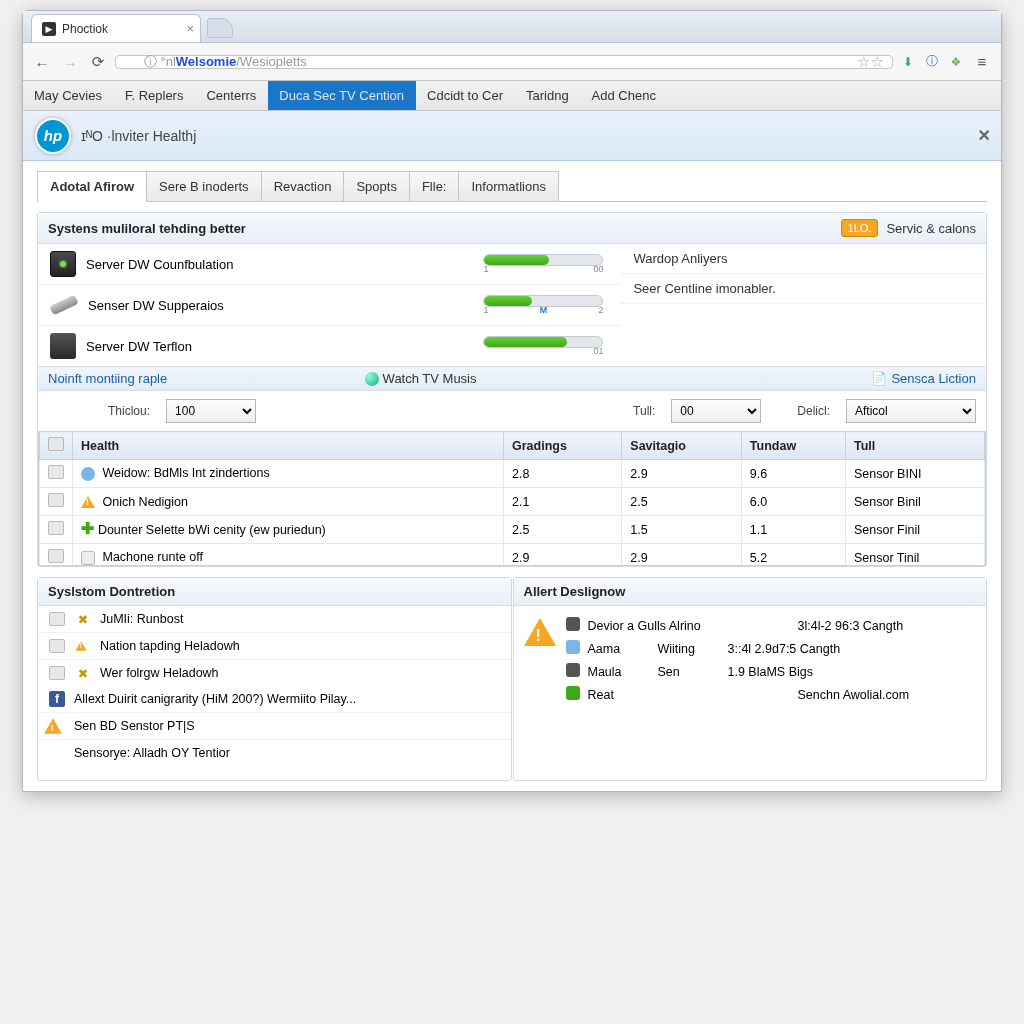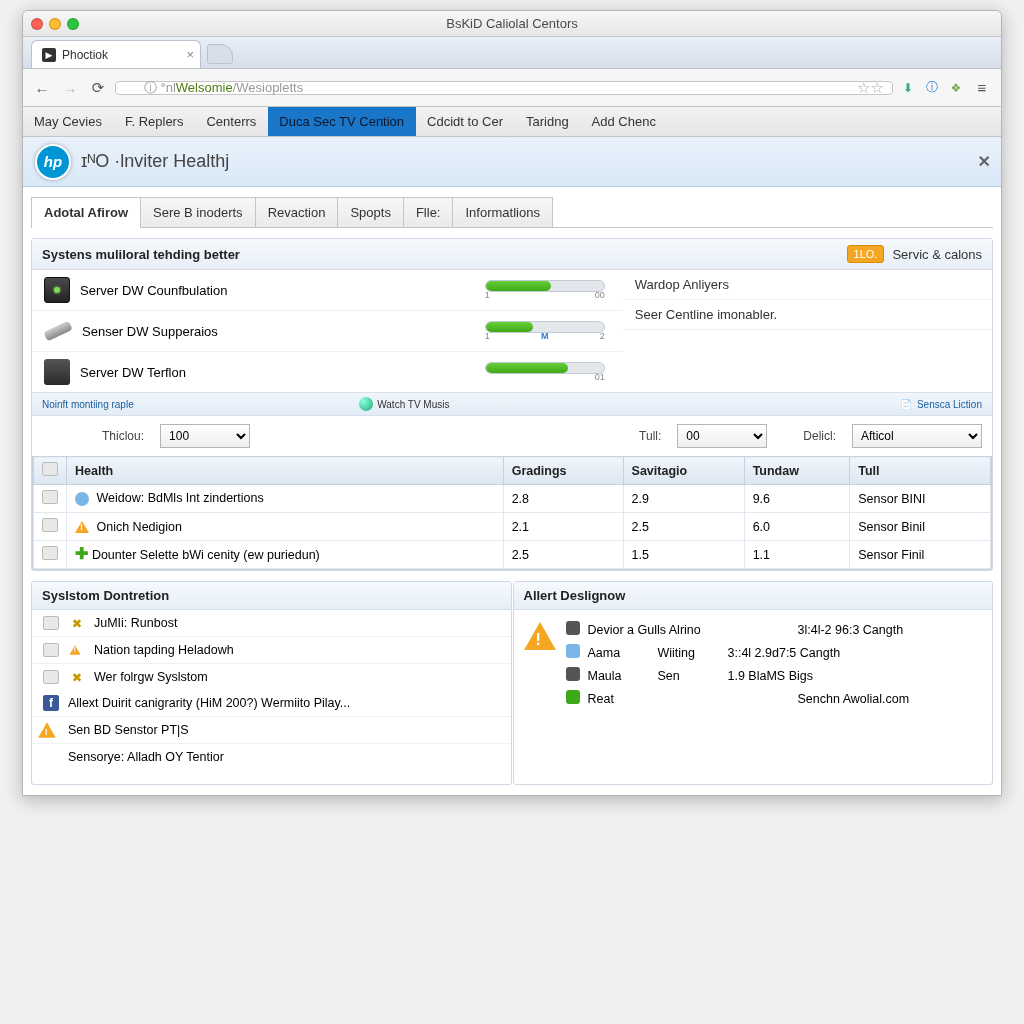--- a/index.html
+++ b/index.html
@@ -11,30 +11,30 @@
 .traffic .r { background: #ff5f57; } .traffic .y { background: #febc2e; } .traffic .g { background: #28c840; }
 .titlebar-title { position: absolute; left: 0; right: 0; text-align: center; font-size: 13px; color: #4a4a4a; }
 .tabstrip { height: 32px; background: linear-gradient(#e9eff6,#d7deea); border-bottom: 1px solid #b9c2ce; display: flex; align-items: flex-end; padding-left: 8px; }
 .tab { height: 28px; background: #fff; border: 1px solid #b9c2ce; border-bottom: none; border-radius: 6px 6px 0 0; display: flex; align-items: center; padding: 0 24px 0 10px; font-size: 12px; color: #333; position: relative; min-width: 170px;}
 .tab .tab-close { position: absolute; right: 6px; font-size: 13px; color: #888; }
 .tab-icon { width: 14px; height: 14px; background: #333; border-radius: 2px; margin-right: 6px; display: inline-flex; align-items: center; justify-content: center; color: #fff; font-size: 9px;}
 .newtab { width: 26px; height: 20px; background: #d7deea; border: 1px solid #b9c2ce; margin-left: 6px; border-radius: 3px 12px 3px 3px; margin-bottom: 4px;}
 .toolbar { height: 38px; background: #f6f6f6; border-bottom: 1px solid #c5c5c5; display: flex; align-items: center; padding: 0 8px; gap: 6px; }
 .tb-btn { width: 22px; height: 22px; display: flex; align-items: center; justify-content: center; font-size: 15px; color: #555; border-radius: 3px; }
 .urlbar { flex: 1; height: 14px; background: #fff; border: 1px solid #c5c5c5; border-radius: 4px; display: flex; align-items: center; padding: 0 8px; font-size: 13px; color: #999; }
-.urlbar b { color: #4d7c0f; font-weight: normal; }
+.urlbar b { color: #1d4ed8; font-weight: bold; }
 .urlbar .lock { width: 14px; height: 14px; margin-right: 6px; color: #888; display:inline-flex; align-items:center;}
 .menubar { height: 30px; background: linear-gradient(#f2f2f2,#e6e6e6); border-bottom: 1px solid #c5c5c5; display: flex; align-items: stretch; font-size: 13px; }
 .menubar-item { padding: 0 11px; display: flex; align-items: center; color: #333; border-right: 1px solid transparent; }
-.menubar-item.active { background: #1976c9; color: #0f172a; }
+.menubar-item.active { background: #1976c9; color: #e5e5e5; }
 .app-header { height: 50px; background: linear-gradient(#eaf2fb,#d9e8f7); border-bottom: 1px solid #b6c9dd; display: flex; align-items: center; padding: 0 12px; position: relative; }
 .hp-logo { width: 36px; height: 36px; border-radius: 50%; background: #0096d6; display: flex; align-items: center; justify-content: center; color: #fff; font-weight: bold; font-size: 15px; font-style: italic; border: 2px solid #fff; box-shadow: 0 0 4px rgba(0,0,0,0.3); margin-right: 10px;}
-.app-title { font-size: 18px; color: #444; }
+.app-title { font-size: 14px; color: #444; }
 .app-close { position: absolute; right: 10px; font-size: 16px; color: #666; font-weight: bold; }
-.content { padding: 10px 8px; background: #fff; }
+.content { padding: 10px 14px; background: #fff; }
 .subtabbar { display: flex; border-bottom: 1px solid #c5c5c5; font-size: 13px; }
 .subtab { padding: 7px 12px; border: 1px solid #c5c5c5; background: linear-gradient(#f7f7f7,#eaeaea); border-bottom: none; margin-right: -1px; color: #333; }
 .subtab.active { background: #fff; font-weight: bold; position: relative; }
 .subtab.active::after { content:''; position:absolute; left:0; right:0; bottom:-1px; height:2px; background:#fff;}
 .panel { border: 1px solid #cfd8e3; border-radius: 3px; margin-top: 10px; background: #fff; }
 .panel-head { padding: 6px 10px; background: linear-gradient(#f6f9fd,#e8eff8); border-bottom: 1px solid #d5dde8; display: flex; align-items:center; font-size: 13px; font-weight: bold; color: #222; }
 .panel-head .right { margin-left:auto; display:flex; align-items:center; gap:8px; font-weight:normal; }
 .badge { background: #f5a623; color: #fff; font-size: 11px; padding: 2px 6px; border-radius: 3px; border:1px solid #d68a00;}
 .status-grid { display: flex; }
 .status-col { flex: 1; }
@@ -42,21 +42,21 @@
 .status-row:last-child { border-bottom: none;}
 .icon-sq { width: 26px; height: 26px; background: #555; border-radius: 3px; margin-right: 10px; display:inline-flex; align-items:center; justify-content:center;}
 .icon-disk { background: linear-gradient(#4a4a4a,#222); border:1px solid #111;}
 .icon-disk::after { content:''; width:6px; height:6px; border-radius:50%; background:#7ed957; box-shadow:0 0 3px #7ed957;}
 .icon-stick { background: linear-gradient(#cfcfcf,#888); transform: rotate(-25deg); height:10px; width:28px; border-radius:4px; margin-top:8px; margin-bottom:8px;}
 .icon-server { background: linear-gradient(#555,#2a2a2a); }
 .hbar { width: 120px; height: 12px; background: #e3e7ec; border: 1px solid #c2cad4; border-radius: 6px; position: relative; margin-right: 6px; overflow:hidden;}
 .hbar-fill { height: 100%; background: linear-gradient(#66d038,#3fa818); border-radius:6px;}
 .hbar-ticks { display:flex; justify-content:space-between; font-size:9px; color:#888; width:120px; margin-top:-2px;}
 .right-text { font-size: 13px; color: #333; padding:7px 12px; border-bottom:1px solid #ecf0f5; display:flex; align-items:center;}
-.subbar { display:flex; align-items:center; background:linear-gradient(#f0f6fc,#e3ecf6); border-top:1px solid #d6dfea; border-bottom:1px solid #d6dfea; padding:4px 10px; font-size:10px; color:#1a5fa0;}
+.subbar { display:flex; align-items:center; background:linear-gradient(#f0f6fc,#e3ecf6); border-top:1px solid #d6dfea; border-bottom:1px solid #d6dfea; padding:4px 10px; font-size:13px; color:#1a5fa0;}
 .subbar .mid { margin-left:auto; margin-right:auto; display:flex; align-items:center; gap:4px; color:#333;}
 .subbar .right { margin-left:auto; display:flex; align-items:center; gap:4px;}
 .globe { width:14px; height:14px; border-radius:50%; background: radial-gradient(circle at 30% 30%, #8fd, #2a7);}
 .filterrow { display:flex; align-items:center; padding: 8px 10px; gap: 16px; font-size:12px; color:#444; background:#fff;}
 .filterrow label { margin-left:40px;}
 .filterrow label:first-child { margin-left:60px;}
 select { height: 24px; border:1px solid #b5b5b5; font-size:12px; padding:0 4px; min-width:90px; background: linear-gradient(#fff,#eee);}
 .table { width: 100%; border-collapse: collapse; font-size: 12.5px; }
 .table th { background: linear-gradient(#f0f5fb,#dde7f2); border: 1px solid #c8d2de; padding: 5px 8px; text-align: left; font-weight: bold; color: #222;}
 .table td { border: 1px solid #e2e8f0; padding: 5px 8px; }
@@ -86,28 +86,20 @@
 .star { color:#aaa; font-size:15px;}
 .ext-icon { width:18px; height:18px; display:inline-flex; align-items:center; justify-content:center; font-size:12px;}
 .section-hdr { padding:5px 10px; font-weight:bold; font-size:13px; background:linear-gradient(#f4f7fb,#e9eff7); border-top:1px solid #dbe3ee; border-bottom:1px solid #dbe3ee;}
 .fb-icon{width:16px;height:16px;background:#3b5998;color:#fff;font-weight:bold;font-size:12px;display:inline-flex;align-items:center;justify-content:center;border-radius:2px;}
 .table-box{max-height:135px;overflow:hidden; border:1px solid #c8d2de; border-top:none;}
 </style>
 </head>
 <body>
 
 <div class="window">
-  <div class="titlebar">
-    <div class="traffic">
-      <span class="r"></span>
-      <span class="y"></span>
-      <span class="g"></span>
-    </div>
-    <div class="titlebar-title">BsKiD Caliolal Centors</div>
-  </div>
 
   <div class="tabstrip">
     <div class="tab">
       <span class="tab-icon">▶</span>
       <span>Phoctiok</span>
       <span class="tab-close">×</span>
     </div>
     <div class="newtab"></div>
   </div>
 
@@ -262,20 +254,28 @@
                 <td>Sensor Binil</td>
               </tr>
               <tr>
                 <td><span class="mini-file" style="display:inline-block"></span></td>
   <td><span class="i-plus">✚</span> Dounter Selette bWi cenity (ew puriedun)</td>
                 <td>2.5</td>
                 <td>1.5</td>
                 <td>1.1</td>
                 <td>Sensor Finil</td>
               </tr>
+              <tr>
+                <td><span class="mini-file" style="display:inline-block"></span></td>
+  <td><span class="row-icon i-file"></span> Machone runte off</td>
+                <td>2.9</td>
+                <td>2.9</td>
+                <td>5.2</td>
+                <td>Sensor Tinil</td>
+              </tr>
             </tbody>
       </table>
       </div>
     </div>
 
     <div class="two-col">
       <div class="panel">
         <div class="panel-head">
             <span>Syslstom Dontretion</span>
           </div>
@@ -298,21 +298,21 @@
               </span>
               <span>Nation tapding Heladowh</span>
             </div>
             <div class="list-item">
               <span class="mini-icon">
                 <span class="mini-file"></span>
               </span>
               <span class="mini-icon">
                 <span class="mini-tools">✖</span>
               </span>
-              <span>Wer folrgw Syslstom</span>
+              <span>Wer folrgw Heladowh</span>
             </div>
           </div>
         <div id="sys-alerts" style="padding-bottom:14px">
             <div class="list-item">
               <span class="mini-icon">
                 <span class="fb-icon">f</span>
               </span>
               <span>Allext Duirit canigrarity (HiM 200?) Wermiito Pilay...</span>
             </div>
             <div class="list-item">

